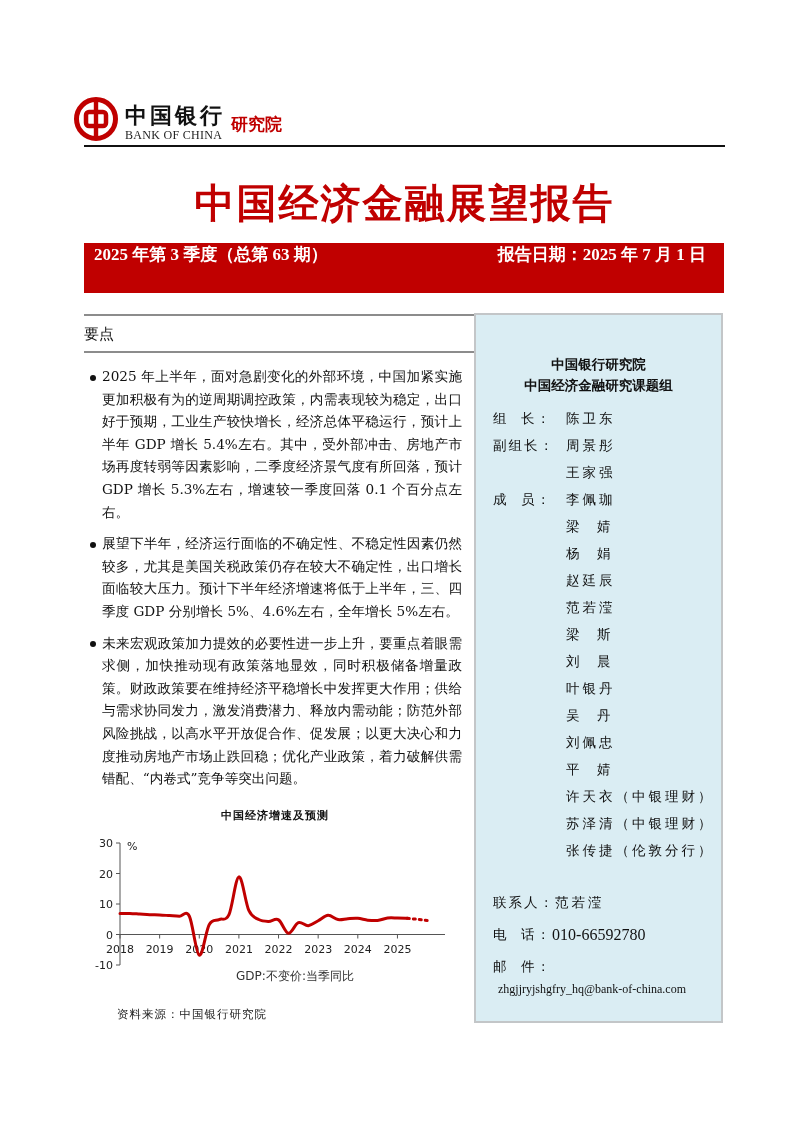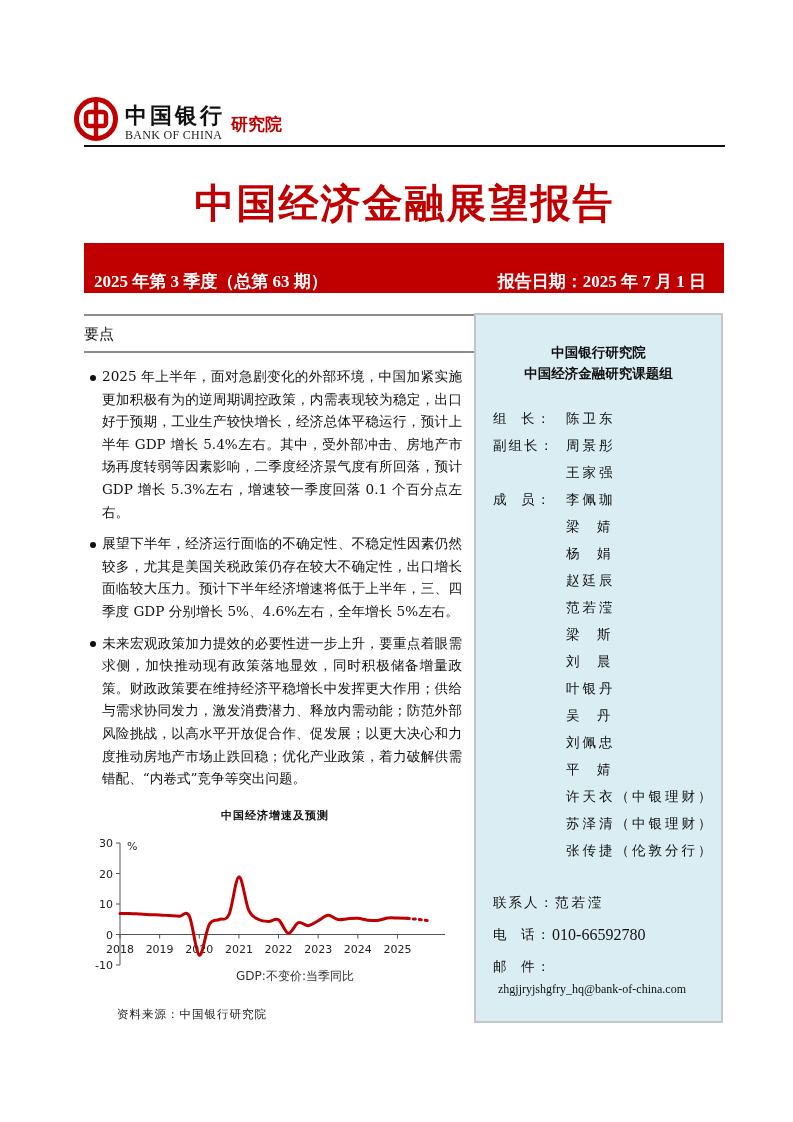--- a/index.html
+++ b/index.html
@@ -16,21 +16,21 @@
   .logo-inst { font-family: "DejaVu Sans", sans-serif; font-size: 17px; font-weight: bold; color: #c00000; margin-left: 6px; margin-bottom: 6px; }
   .header-rule { position: absolute; left: 84px; top: 145px; width: 641px; height: 2px; background: #111; }
 
   .main-title {
     position: absolute; left: 84px; top: 176px; width: 641px; text-align: center;
     font-family: "DejaVu Serif", serif; font-weight: bold; font-size: 40px; color: #c00000;
     letter-spacing: 2px;
   }
   .red-band {
     position: absolute; left: 84px; top: 243px; width: 640px; height: 50px; background: #c00000;
-    color: #fff; display: flex; align-items: flex-end; justify-content: space-between;
+    color: #fff; display: flex; align-items: flex-start; justify-content: space-between;
     padding: 0 18px 0 10px; font-family: "Liberation Serif", "DejaVu Serif", serif; font-weight: bold; font-size: 17px;
   }
 
   .kp-box { position: absolute; left: 84px; top: 314px; width: 390px; }
   .kp-rule { height: 2px; background: #8c8c8c; }
   .kp-title { font-family: "DejaVu Sans", sans-serif; font-size: 15px; padding: 9px 0 7px 0; color: #111; }
 
   .bullets { position: absolute; left: 90px; top: 365px; width: 372px; }
   .bullet {
     font-family: "DejaVu Serif", "Liberation Serif", serif; font-size: 13.6px; line-height: 22.6px;
@@ -40,21 +40,21 @@
 
   .chart-title { position: absolute; left: 95px; top: 808px; width: 360px; text-align: center; font-family: "DejaVu Sans", sans-serif; font-weight: bold; font-size: 11px; letter-spacing: 1px; color: #111; }
   .chart-svg { position: absolute; left: 95px; top: 830px; }
   .chart-caption { position: absolute; left: 95px; top: 968px; width: 360px; text-align: center; font-family: "DejaVu Sans", sans-serif; font-size: 12px; color: #333; padding-left: 40px; }
   .source { position: absolute; left: 117px; top: 1007px; font-family: "DejaVu Serif", serif; font-size: 11.5px; color: #222; letter-spacing: 1px; }
 
   .panel {
     position: absolute; left: 474px; top: 313px; width: 249px; height: 710px;
     background: #daedf3; border: 2px solid #c3c6c8; border-top-width: 2px;
   }
-  .panel-head { text-align: center; margin-top: 27px; font-family: "DejaVu Sans", sans-serif; font-weight: bold; font-size: 13.5px; line-height: 21px; color: #111; }
+  .panel-head { text-align: center; margin-top: 39px; font-family: "DejaVu Sans", sans-serif; font-weight: bold; font-size: 13.5px; line-height: 21px; color: #111; }
   .members { position: absolute; left: 17px; top: 90px; font-family: "DejaVu Serif", serif; font-size: 13.5px; color: #111; }
   .mrow { display: flex; height: 27px; align-items: center; }
   .mlabel { width: 73px; letter-spacing: 2px; white-space: pre; }
   .mname { letter-spacing: 3px; white-space: pre; }
   .contact { position: absolute; left: 17px; top: 572px; font-family: "DejaVu Serif", serif; font-size: 13.5px; color: #111; text-align: right; }
   .crow { height: 32px; display: flex; align-items: center; white-space: pre; }
   .crow .clabel { letter-spacing: 2px; }
   .crow .cval { font-family: "Liberation Serif", serif; font-size: 16px; }
   .email { position: absolute; left: 22px; top: 667px; font-family: "Liberation Serif", serif; font-size: 12px; color: #111; }
 </style>

